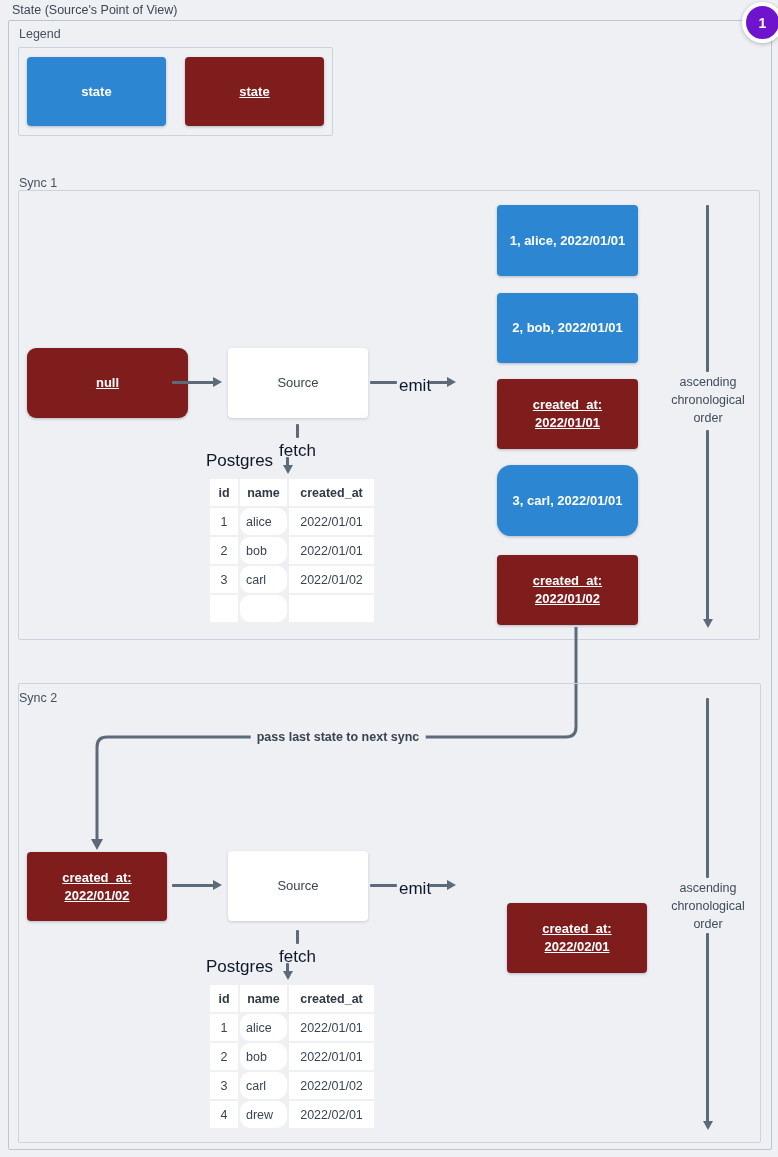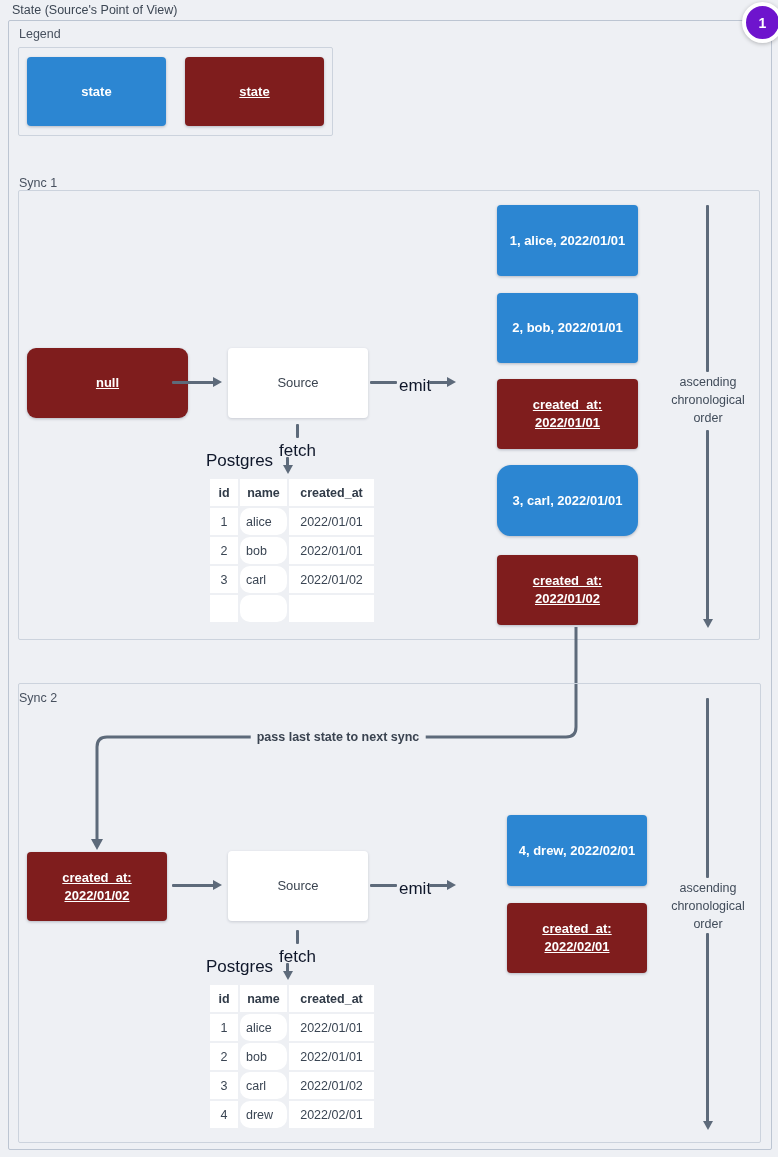--- a/index.html
+++ b/index.html
@@ -185,23 +185,20 @@
       <td class="c-date">2022/01/02</td>
     </tr>
     <tr>
       <td class="c-id">4</td>
       <td class="c-name">drew</td>
       <td class="c-date">2022/02/01</td>
     </tr>
   </tbody>
     </table>
 
-  <div class="box record" style="left:507px;top:815px;width:140px;height:71px;">
-    <span>4, drew, 2022/02/01</span>
-  </div>
   <div class="box state" style="left:507px;top:903px;width:140px;height:70px;">
     <span>created_at:</span>
     <span>2022/02/01</span>
   </div>
 
   <div class="vline" style="left:706px;top:698px;height:180px;"></div>
   <div class="order-text" style="left:653px;top:879px;">
     <span>ascending</span>
     <span>chronological</span>
     <span>order</span>

